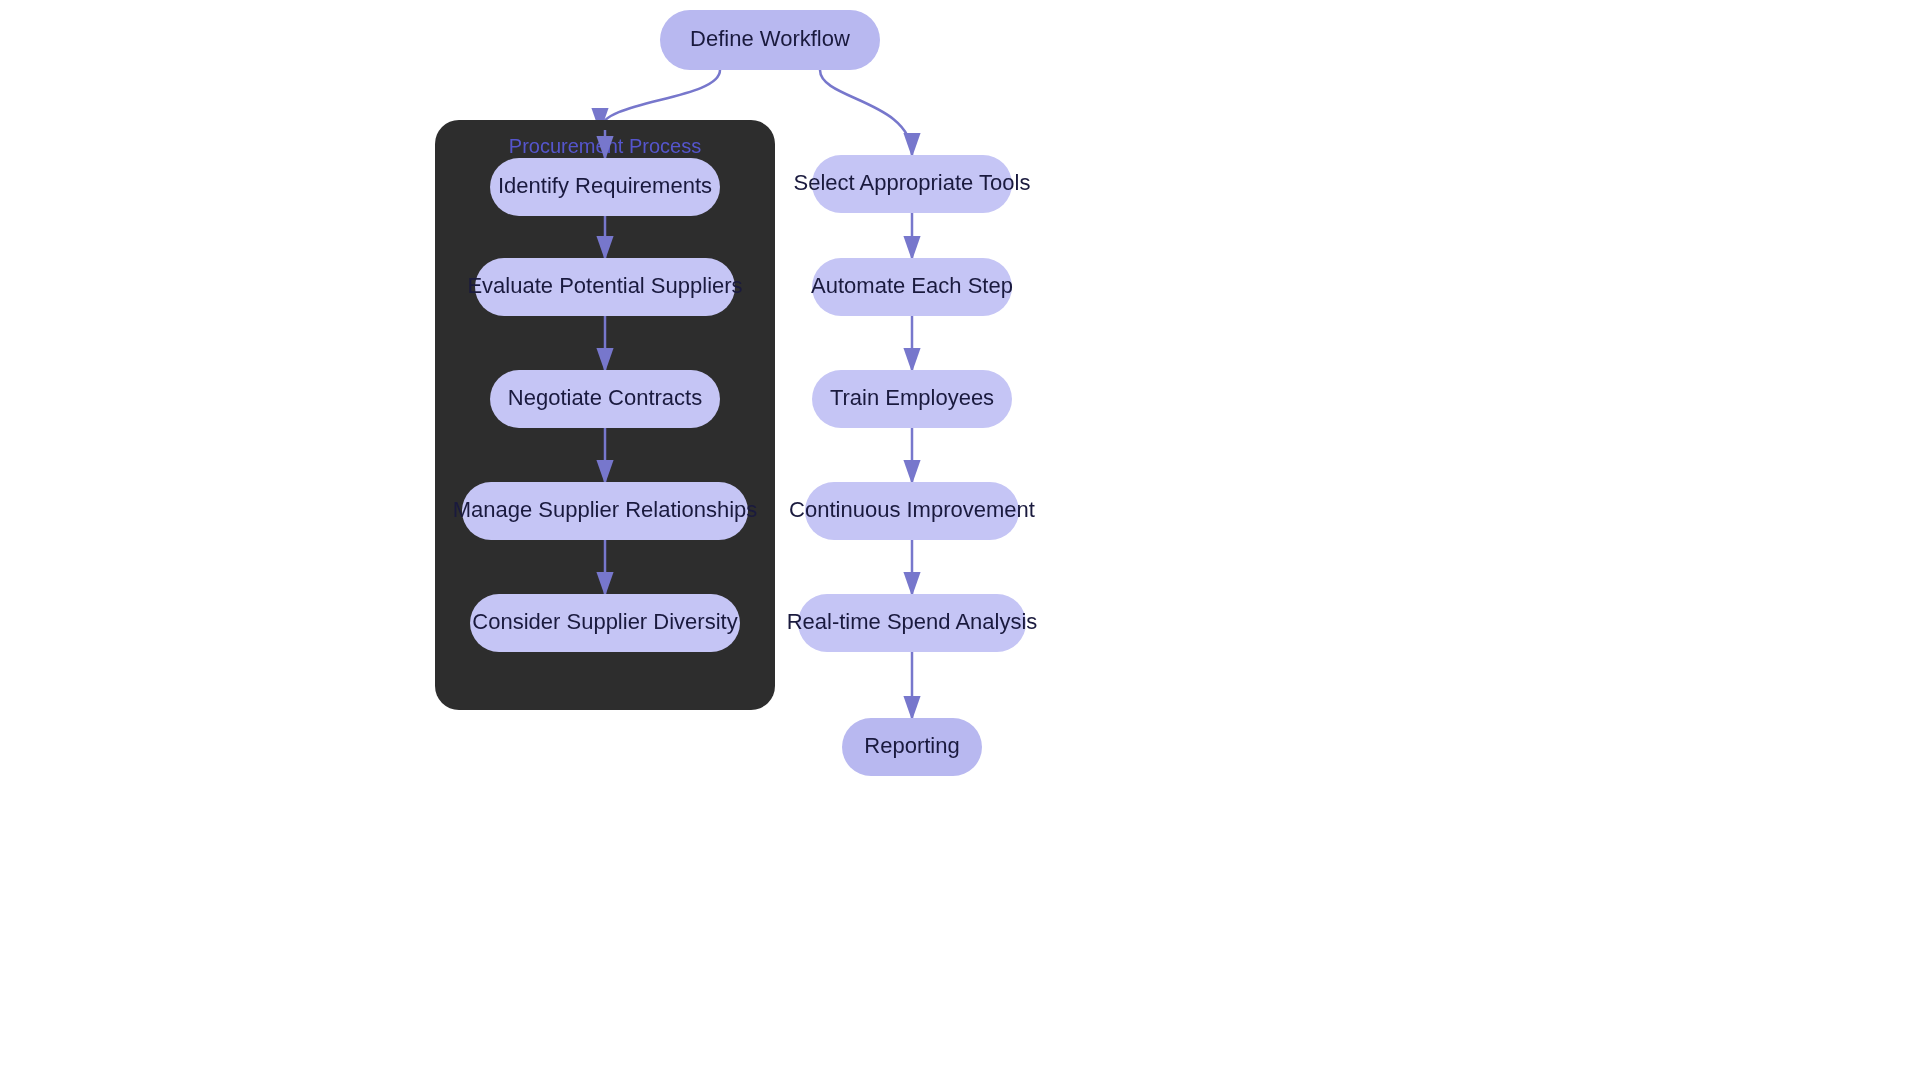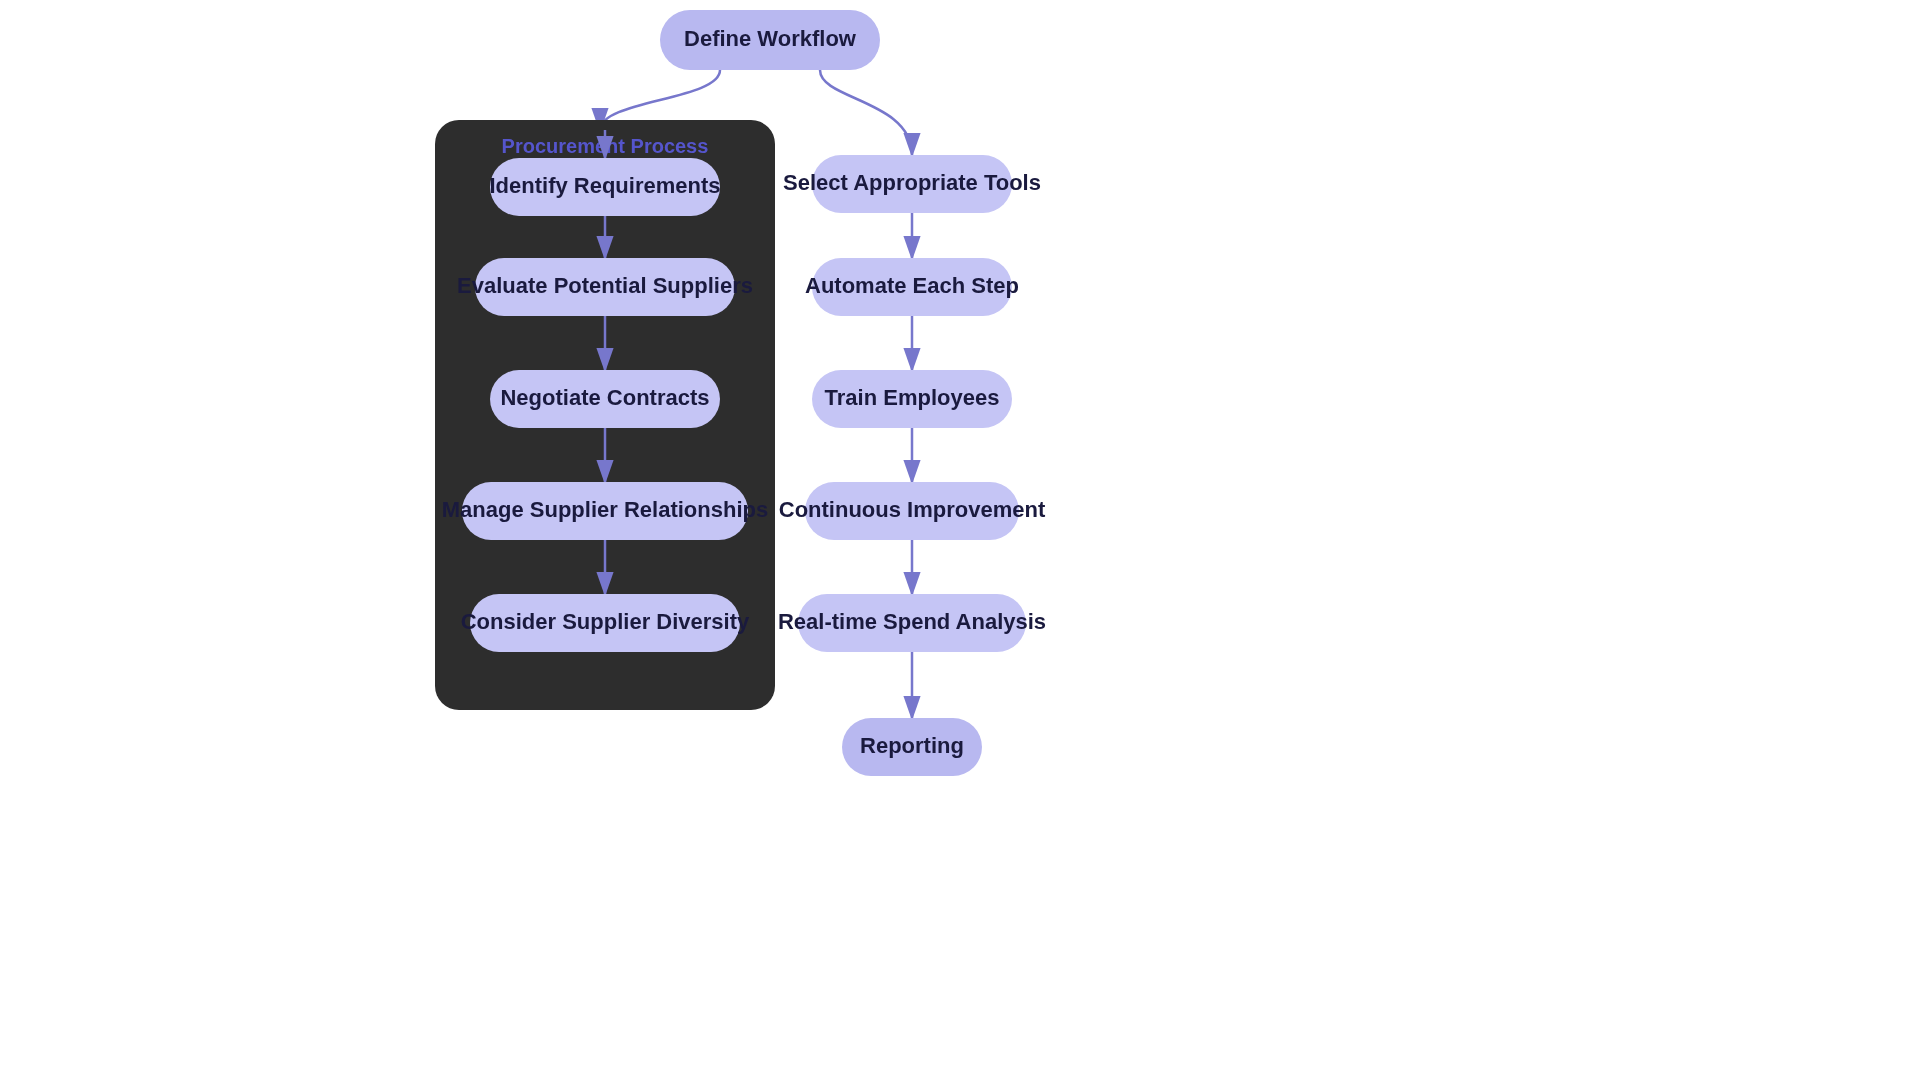--- a/index.html
+++ b/index.html
@@ -11,21 +11,20 @@
       overflow: hidden;
       position: relative;
     }
 
     .diagram-container {
       position: absolute;
       top: 0;
       left: 0;
       width: 1920px;
       height: 856px;
-      font-weight: bold;
     }
 
     svg {
       width: 1920px;
       height: 1080px;
     }
 
     .node-text {
       font-family: 'Segoe UI', Arial, sans-serif;
       font-size: 22px;

